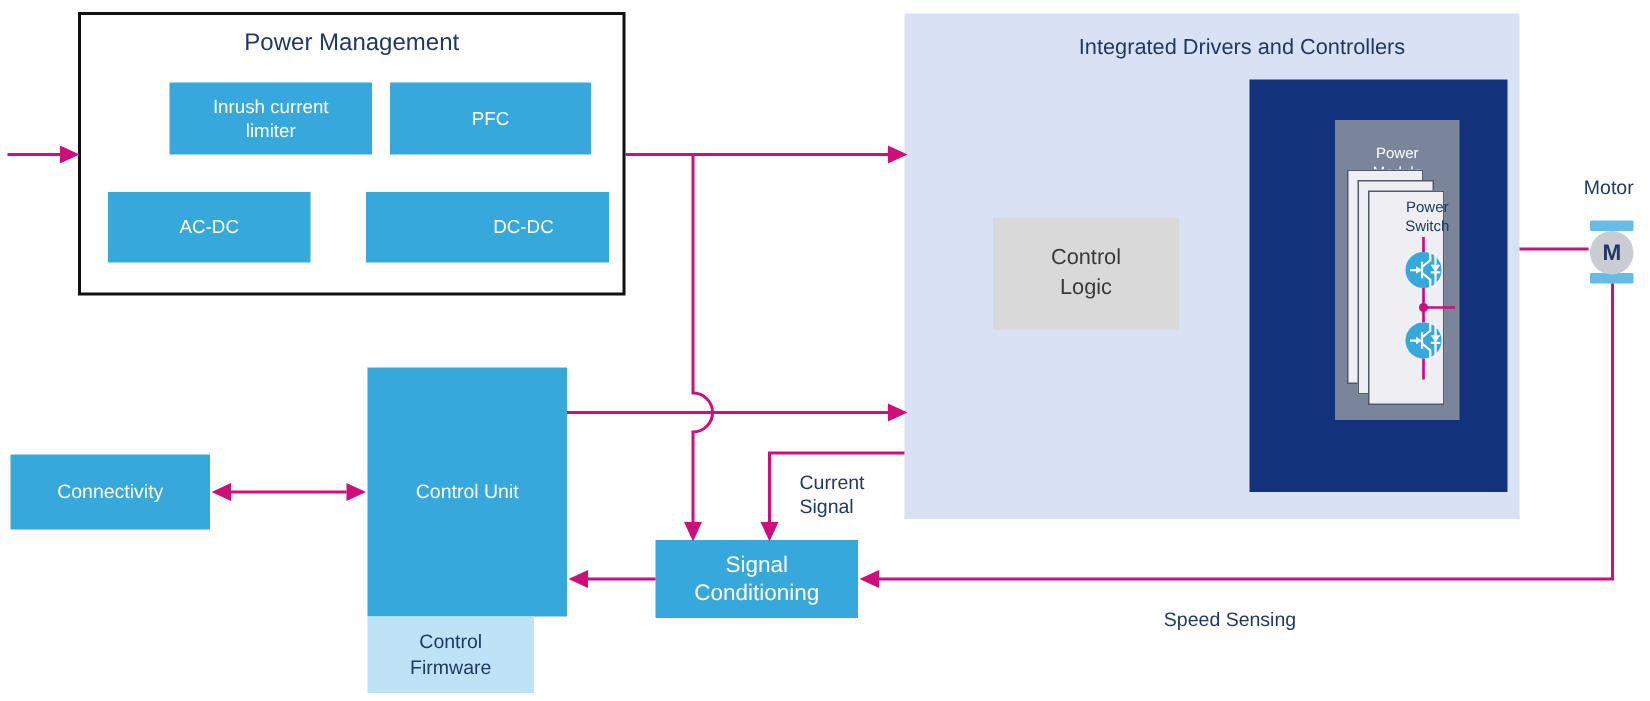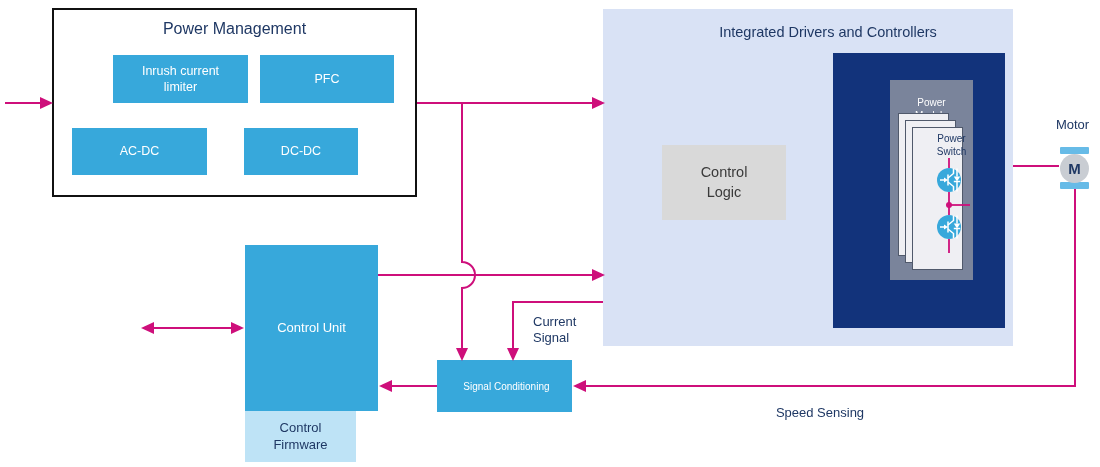--- a/index.html
+++ b/index.html
@@ -9,21 +9,21 @@
   }
   .abs{position:absolute;}
   
   .pm-box{left:52px;top:8px;width:365px;height:189px;background:#ffffff;border:2px solid #111111;box-sizing:border-box;}
   .pm-title{left:52px;top:20px;width:365px;text-align:center;font-size:16px;color:#1F3864;}
   
   .blk{background:#37A8DB;color:#ffffff;display:flex;align-items:center;justify-content:center;text-align:center;font-size:12.5px;line-height:1.3;}
   .blk-inrush{left:72px;top:55px;width:135px;height:48px;margin-left:41px;}
   .blk-pfc{left:260px;top:55px;width:134px;height:48px;text-align:right;}
   .blk-acdc{left:72px;top:128px;width:135px;height:47px;}
-  .blk-dcdc{left:244px;top:128px;width:114px;height:47px;}
+  .blk-dcdc{left:244px;top:128px;width:114px;height:47px;padding-left:48px;}
   .wrap-99{display:inline-block;width:99px;}
   
   .idc-box{left:603px;top:9px;width:410px;height:337px;background:#D9E2F5;}
   .idc-title{left:603px;top:24px;width:410px;text-align:center;padding-left:40px;box-sizing:border-box;font-size:14.5px;color:#1F3864;}
   .ctl-logic{left:662px;top:145px;width:124px;height:75px;background:#D9D9D9;color:#3A3A3A;display:flex;align-items:center;justify-content:center;text-align:center;font-size:14.5px;line-height:1.35;}
   .wrap-62{display:inline-block;width:62px;}
   .navy-box{left:833px;top:53px;width:172px;height:275px;background:#12337B;}
   .gray-module{left:890px;top:80px;width:83px;height:200px;background:#7A849B;}
   .module-label{left:890px;top:85px;width:83px;text-align:center;color:#ffffff;font-size:10px;line-height:1.25;margin-top:12px;}
   .wrap-45{display:inline-block;width:45px;}
@@ -37,21 +37,21 @@
   .motor-label{left:1045px;top:117px;width:55px;text-align:center;font-size:13px;color:#1F3864;}
   .motor-bar{width:29px;height:7px;background:#67BBE7;border-radius:1px;}
   .motor-bar-top{left:1060px;top:147px;}
   .motor-bar-bottom{left:1060px;top:182px;}
   .motor-circle{left:1060px;top:154px;width:29px;height:29px;border-radius:50%;background:#C9CDD3;display:flex;align-items:center;justify-content:center;font-size:15px;font-weight:bold;color:#1F3864;}
   
   .blk-connectivity{left:7px;top:303px;width:133px;height:50px;font-size:13px;}
   .blk-control-unit{left:245px;top:245px;width:133px;height:166px;font-size:13px;}
   .blk-firmware{left:245px;top:411px;width:111px;height:51px;background:#BEE3F6;color:#1F3864;display:flex;align-items:center;justify-content:center;text-align:center;font-size:13px;line-height:1.3;}
   .wrap-70{display:inline-block;width:70px;}
-  .blk-signal{left:437px;top:360px;width:135px;height:52px;font-size:10px;text-align:right;}
+  .blk-signal{left:437px;top:360px;width:135px;height:52px;font-size:15px;}
   .wrap-90{display:inline-block;width:90px;}
   
   .lbl-current{left:533px;top:314px;width:64px;font-size:13px;line-height:1.25;color:#1F3864;}
   .lbl-speed{left:750px;top:405px;width:140px;text-align:center;font-size:13px;color:#1F3864;}
   .connectors{left:0;top:0;pointer-events:none;z-index:10;}
   .cardwire{margin-top:0;}
 </style>
 </head>
 <body>
 
@@ -120,20 +120,23 @@
     </svg>
   </div>
 
   <div class="abs motor-label">Motor</div>
   <div class="abs motor-bar motor-bar-top"></div>
   <div class="abs motor-bar motor-bar-bottom"></div>
   <div class="abs motor-circle">
     <span>M</span>
   </div>
 
+  <div class="abs blk blk-connectivity">
+    <span>Connectivity</span>
+  </div>
   <div class="abs blk blk-control-unit">
     <span>Control Unit</span>
   </div>
   <div class="abs blk-firmware">
     <span class="wrap-70">Control Firmware</span>
   </div>
   <div class="abs blk blk-signal">
     <span class="wrap-90">Signal Conditioning</span>
   </div>
 

